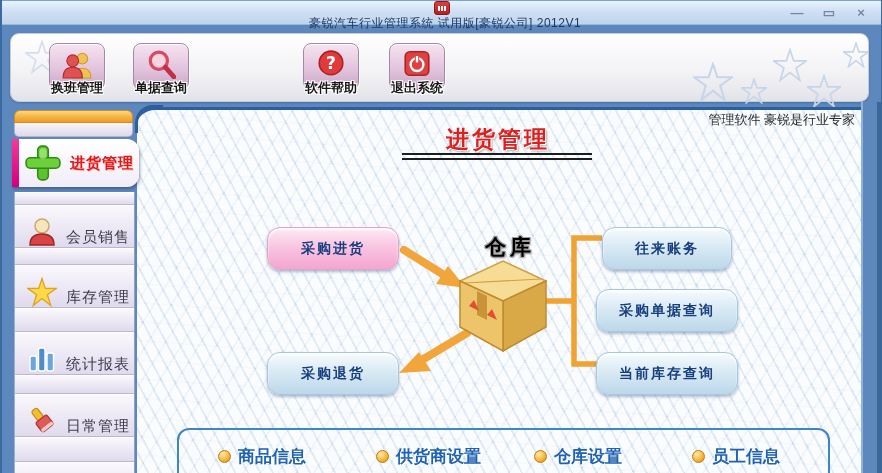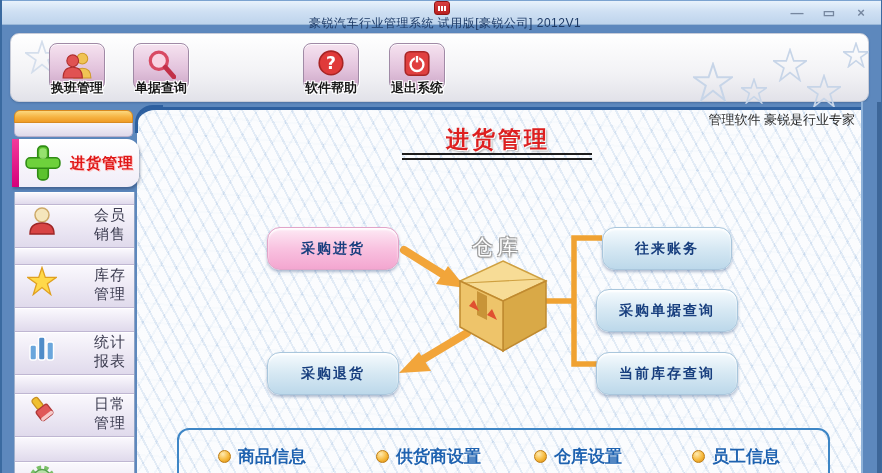--- a/index.html
+++ b/index.html
@@ -87,21 +87,21 @@
   .sb-menu {
     position:absolute; left:12px; top:192px; width:121px; bottom:0;
     background:#e6e1ef; border-left:1px solid #9fb0cc; border-right:1px solid #8ea2c4;
     overflow:hidden;
   }
   .sb-row {
     background:linear-gradient(#faf8fd,#e0daec);
     border-top:1px solid #ffffff; border-bottom:1px solid #bfb6d2;
   }
   .sb-spacer { height:100%; }
-  .sb-item { height:43px; display:flex; align-items:flex-start; cursor:pointer;gap:28px; }
+  .sb-item { height:43px; display:flex; align-items:flex-end; cursor:pointer; }
   .sb-item .icn { margin-left:12px; flex:none; }
   .sb-item .lbl { margin-left:9px; font-size:15px; color:#3c3c50; letter-spacing:1px; }
   
   .main {
     position:absolute; left:135px; top:107px; right:20px; bottom:0;
     border-top:3px solid #2d5f9f; border-top-left-radius:18px;
     background-color:#e7eff9;
     background-image:
       repeating-linear-gradient(62deg, rgba(255,255,255,.55) 0 9px, rgba(183,205,231,.30) 9px 11px),
       repeating-linear-gradient(-58deg, rgba(255,255,255,.45) 0 13px, rgba(183,205,231,.26) 13px 15px),
@@ -132,22 +132,22 @@
   .pill {
     position:absolute; height:43px; border-radius:13px;
     display:flex; align-items:center; justify-content:center;
     font-size:14px; font-weight:bold; color:#173e7e; letter-spacing:2px;
     border:1px solid #a9c6dc; cursor:pointer;
     box-shadow:0 2px 3px rgba(60,90,140,.4), inset 0 2px 2px rgba(255,255,255,.95);
   }
   .pill.pink { background:linear-gradient(#fdeaf5,#f9c2e0 50%,#f3a6d0); border-color:#e2a4c8; }
   .pill.blue { background:linear-gradient(#f6fbfe,#d6e8f3 50%,#bcd8ea); }
   .warehouse-label {
-    position:absolute; left:470px; top:233px; font-size:21px; font-weight:normal;
-    color:#ffffff; letter-spacing:4px;
+    position:absolute; left:483px; top:233px; font-size:21px; font-weight:bold;
+    color:#000000; letter-spacing:4px;
     text-shadow:-1px -1px 0 #9a9a9a, 1px -1px 0 #9a9a9a, -1px 1px 0 #9a9a9a, 1px 1px 2px #6f6f6f;
   }
   .diagram-svg { position:absolute; pointer-events:none; }
   
   .links-box {
     position:absolute; left:175px; top:428px; width:653px; height:60px;
     border:2px solid #3e86c6; border-radius:12px;
   }
   .links-row {
     position:absolute; left:216px; top:445px; display:flex;

